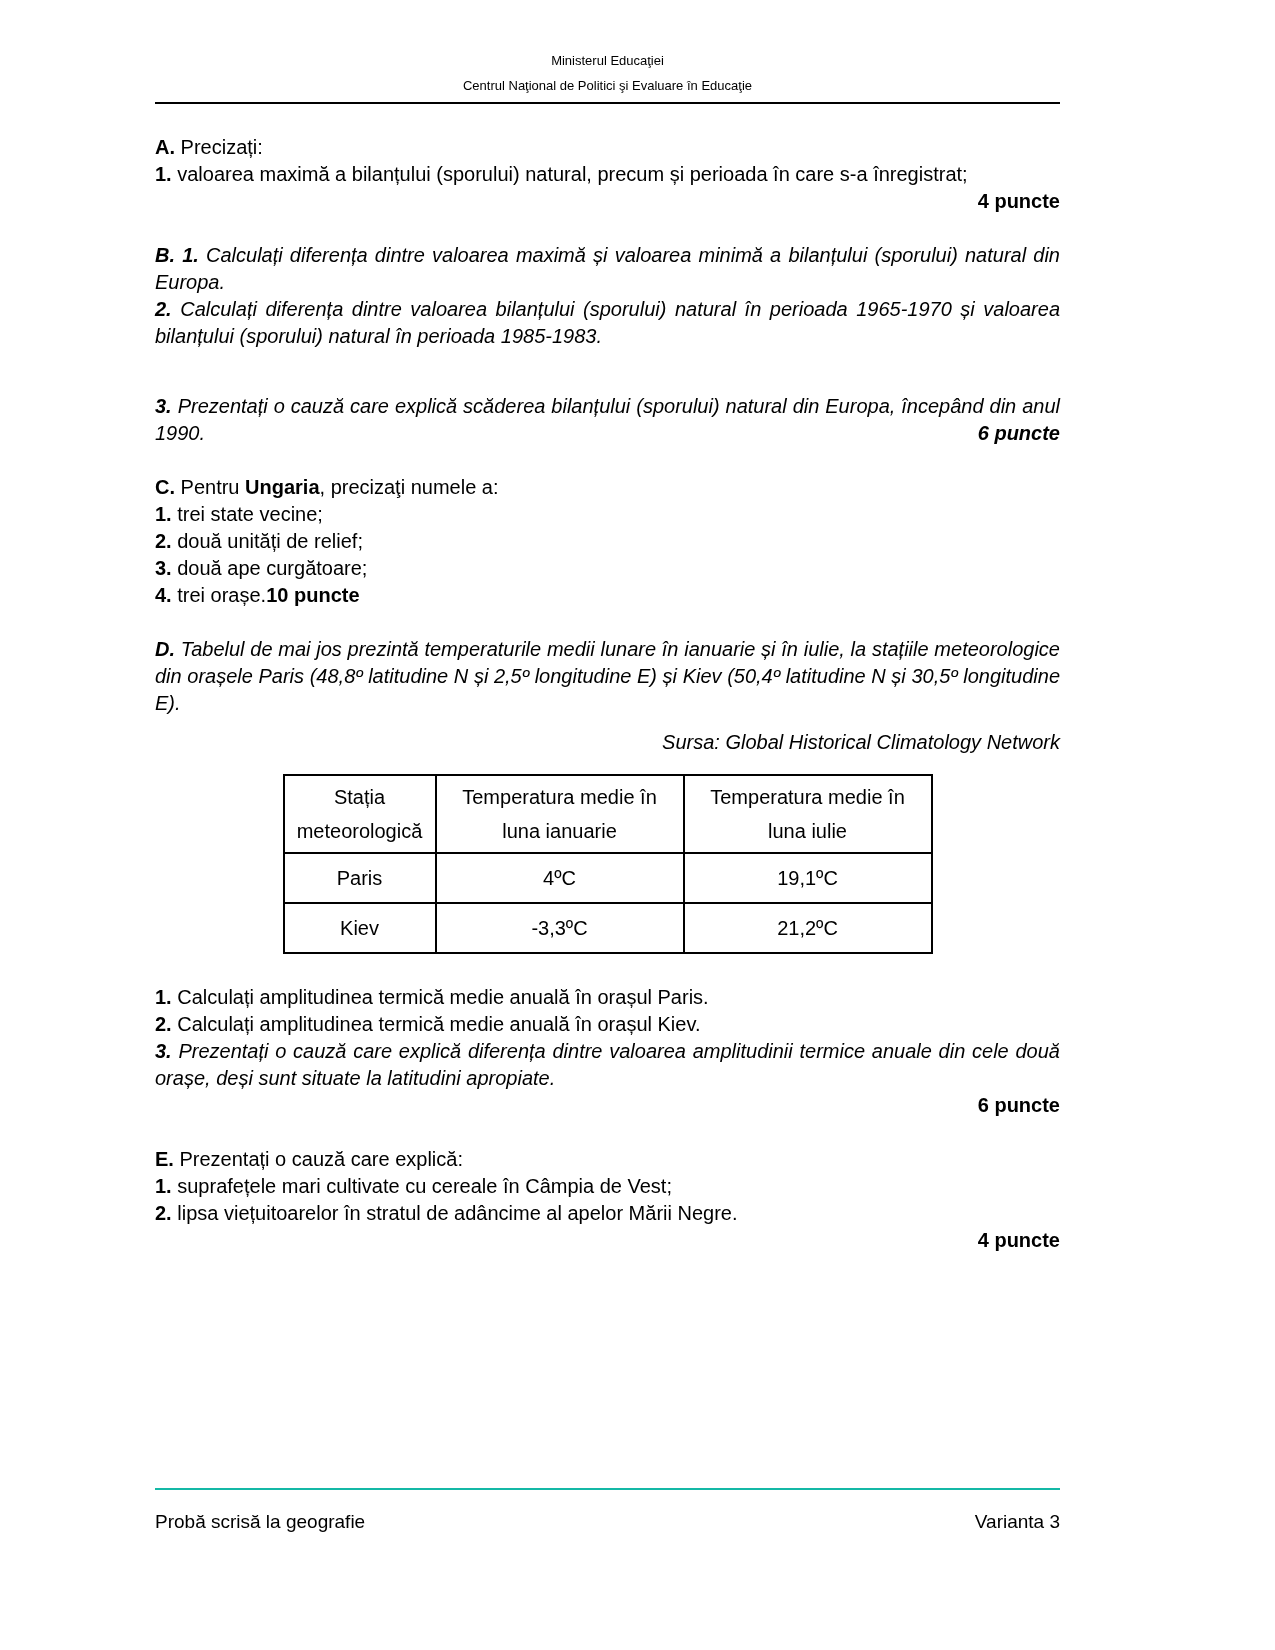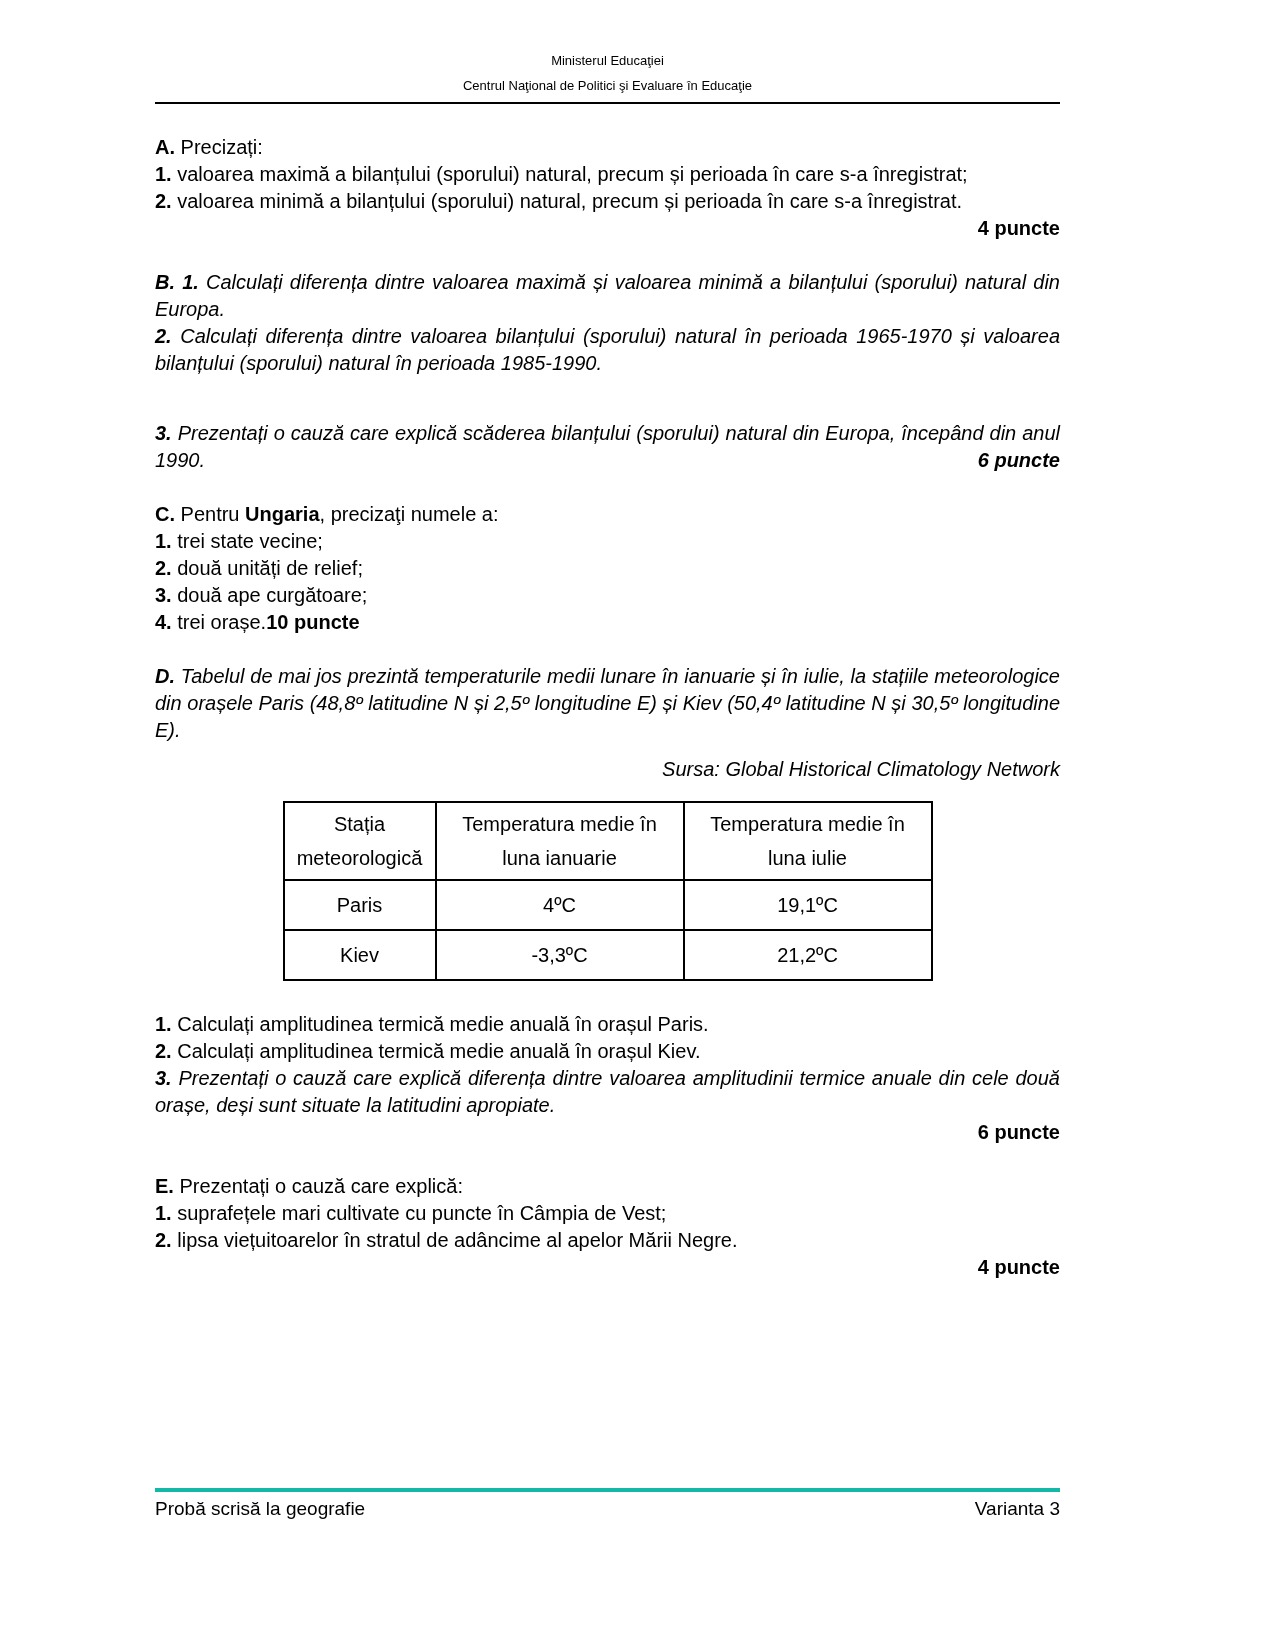--- a/index.html
+++ b/index.html
@@ -53,22 +53,22 @@
   .col-station { width: 152px; }
   .col-jan { width: 248px; }
   .col-jul { width: 248px; }
   .after-table { margin-top: 30px; }
   
   .page-footer {
     position: absolute;
     left: 155px;
     right: 215px;
     top: 1488px;
-    border-top: 4px solid #14b8a6;
-    padding-top: 4px;
+    border-top: 2px solid #14b8a6;
+    padding-top: 19px;
     font-size: 19px;
     line-height: 26px;
   }
   .footer-row { display: flex; justify-content: space-between; }
   .footer-center { text-align: center; }
 </style>
 </head>
 <body>
 
 <div class="page">
@@ -76,27 +76,26 @@
   <header class="page-header">
     <div class="hdr-line">Ministerul Educaţiei</div>
     <div class="hdr-line">Centrul Naţional de Politici şi Evaluare în Educaţie</div>
   </header>
 
   <main class="exam-body">
 
     <section class="section">
       <p class="para"><b>A.</b> <span>Precizați:</span></p>
       <p class="para"><b class="num">1.</b> <span>valoarea maximă a bilanțului (sporului) natural, precum și perioada în care s-a înregistrat;</span></p>
-      <p class="para"><b class="num">2.</b> <span>valoarea minimă a bilanțului (sporului) natural, precum și perioada în care s-a înregistrat.</span></p>
       <p class="points-line">4 puncte</p>
     </section>
 
     <section class="section">
       <p class="para justify"><b class="num">B. 1.</b> <span>Calculați diferența dintre valoarea maximă și valoarea minimă a bilanțului (sporului) natural din Europa.</span></p>
-      <p class="para justify"><b class="num">2.</b> <span>Calculați diferența dintre valoarea bilanțului (sporului) natural în perioada 1965-1970 și valoarea bilanțului (sporului) natural în perioada 1985-1990.</span></p>
+      <p class="para justify"><b class="num">2.</b> <span>Calculați diferența dintre valoarea bilanțului (sporului) natural în perioada 1965-1970 și valoarea bilanțului (sporului) natural în perioada 1985-1983.</span></p>
       <p class="para justify rel"><b class="num">3.</b> <span>Prezentați o cauză care explică scăderea bilanțului (sporului) natural din Europa, începând din anul 1990.</span><span class="abs-points">6 puncte</span></p>
     </section>
 
     <section class="section">
       <p class="para"><b>C.</b> <span>Pentru</span> <b>Ungaria</b><span>, precizaţi numele a:</span></p>
       <p class="para"><b class="num">1.</b> <span>trei state vecine;</span></p>
       <p class="para"><b class="num">2.</b> <span>două unități de relief;</span></p>
       <p class="para"><b class="num">3.</b> <span>două ape curgătoare;</span></p>
       <div class="row-between">
         <p class="para"><b class="num">4.</b> <span>trei orașe.</span></p>
@@ -147,21 +146,21 @@
       <div class="after-table">
         <p class="para"><b class="num">1.</b> <span>Calculați amplitudinea termică medie anuală în orașul Paris.</span></p>
         <p class="para"><b class="num">2.</b> <span>Calculați amplitudinea termică medie anuală în orașul Kiev.</span></p>
         <p class="para justify"><b class="num">3.</b> <span>Prezentați o cauză care explică diferența dintre valoarea amplitudinii termice anuale din cele două orașe, deși sunt situate la latitudini apropiate.</span></p>
         <p class="points-line">6 puncte</p>
       </div>
     </section>
 
     <section class="section">
       <p class="para"><b>E.</b> <span>Prezentați o cauză care explică:</span></p>
-      <p class="para"><b class="num">1.</b> <span>suprafețele mari cultivate cu puncte în Câmpia de Vest;</span></p>
+      <p class="para"><b class="num">1.</b> <span>suprafețele mari cultivate cu cereale în Câmpia de Vest;</span></p>
       <p class="para"><b class="num">2.</b> <span>lipsa viețuitoarelor în stratul de adâncime al apelor Mării Negre.</span></p>
       <p class="points-line">4 puncte</p>
     </section>
 
   </main>
 
   <footer class="page-footer">
     <div class="footer-row">
       <span>Probă scrisă la geografie</span>
       <span>Varianta 3</span>

